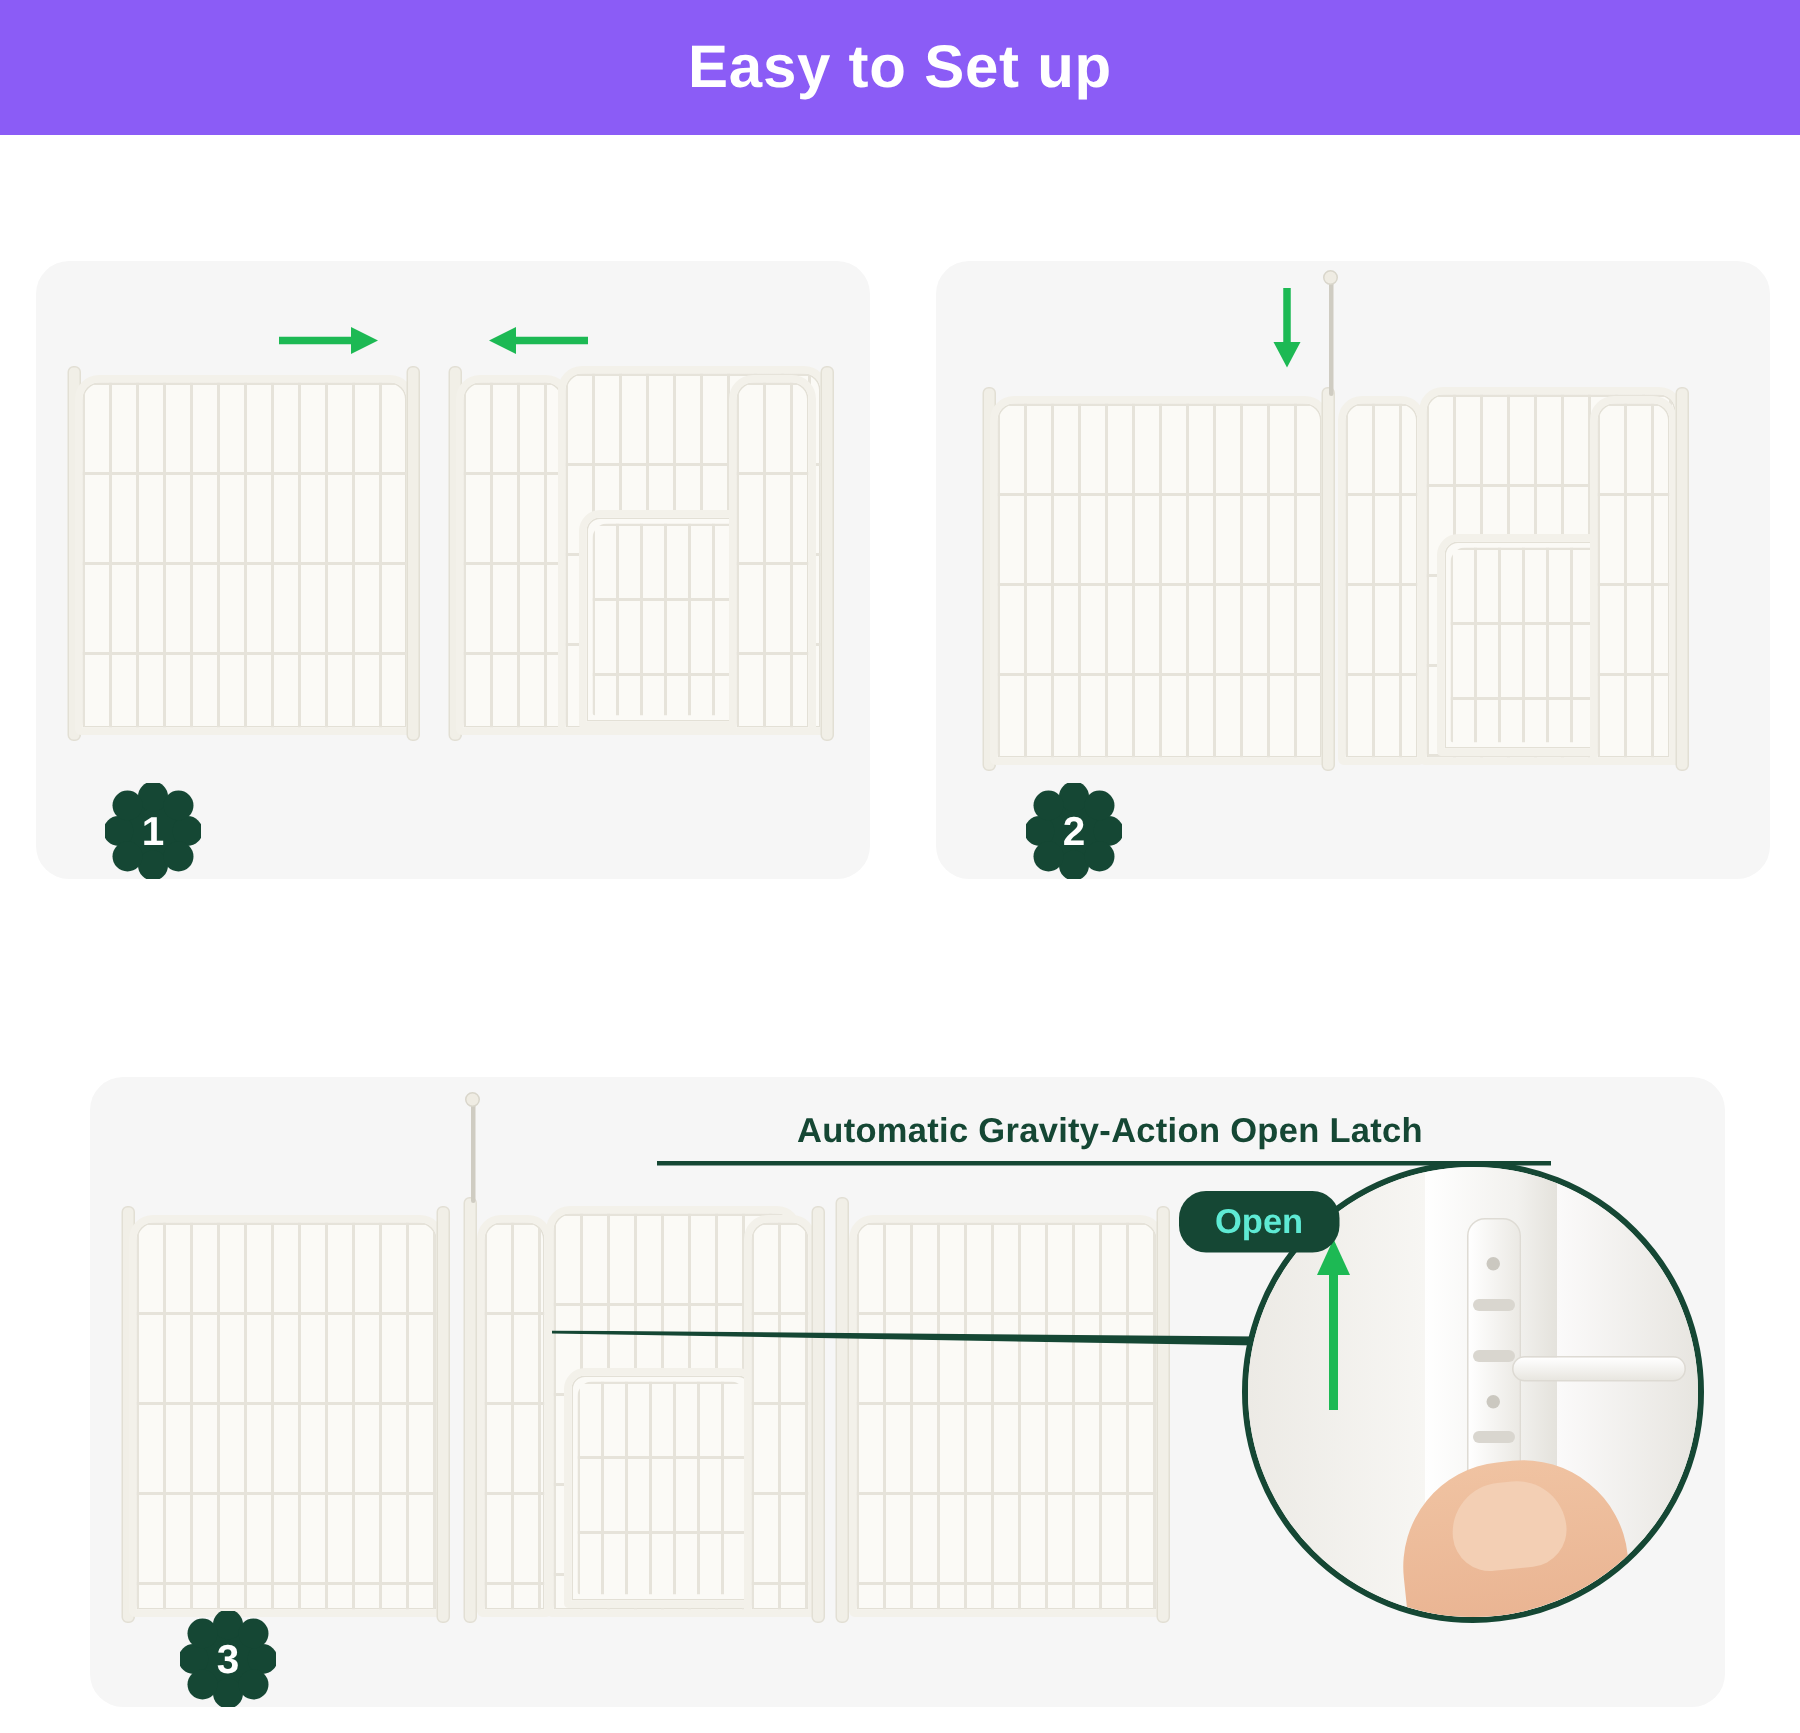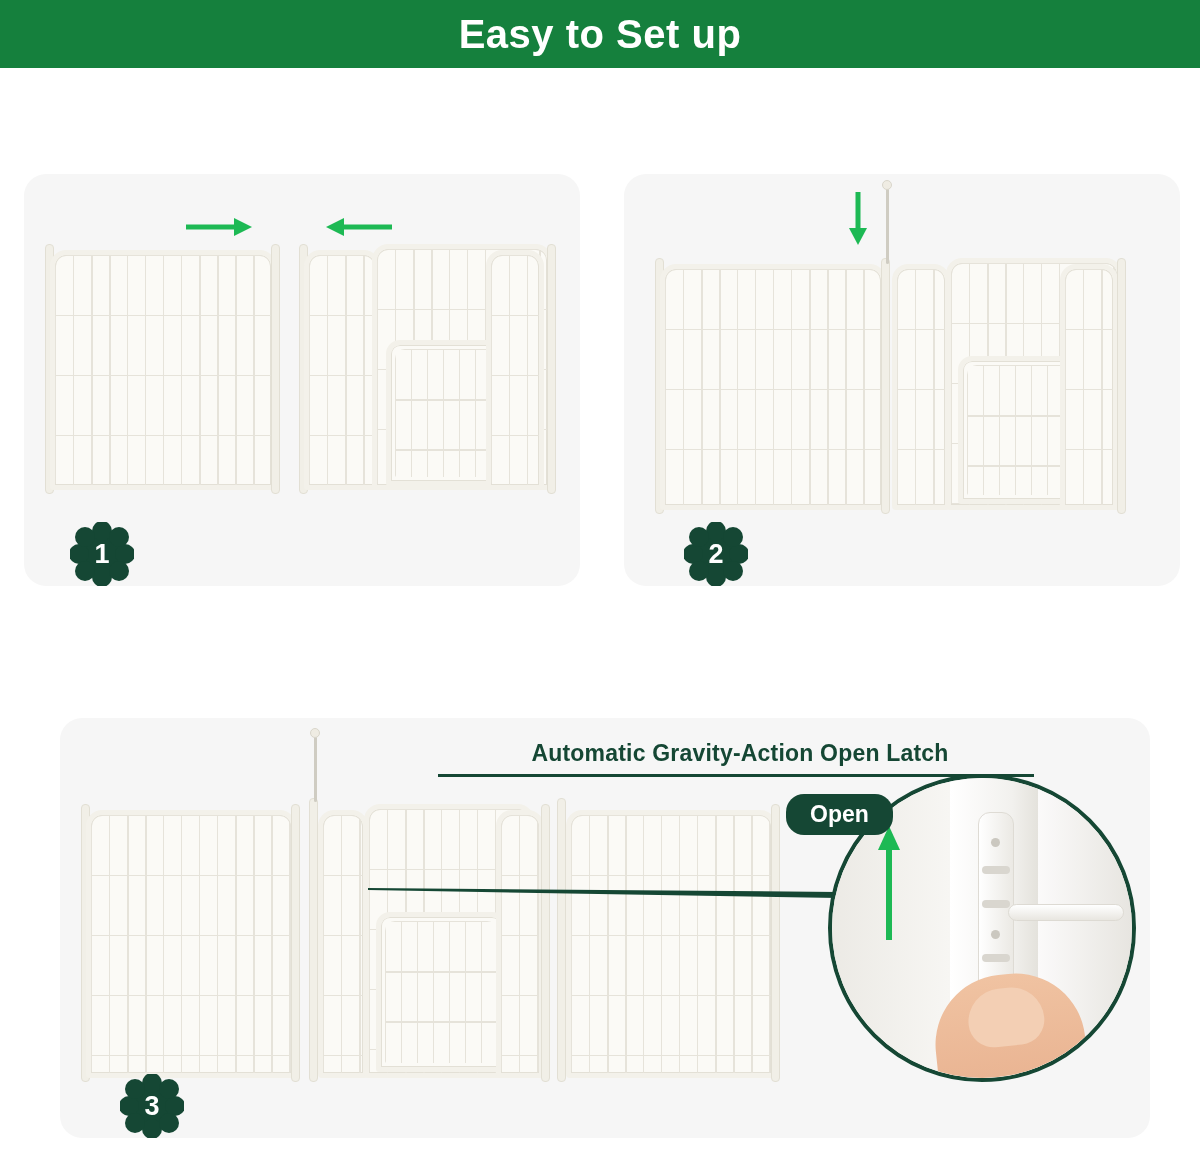--- a/index.html
+++ b/index.html
@@ -13,22 +13,22 @@
     font-family: "Liberation Sans", sans-serif;
     position: relative;
     overflow: hidden;
   }
 
   
   .banner {
     position: absolute;
     left: 0; top: 0;
     width: 1200px;
-    height: 68px;
-    background: #15803d;
+    height: 90px;
+    background: #8b5cf6;
     display: flex;
     align-items: center;
     justify-content: center;
   }
   .banner-title {
     color: #ffffff;
     font-size: 40px;
     font-weight: bold;
     letter-spacing: 0.5px;
   }
@@ -232,21 +232,21 @@
     top: 46px;
   }
 
   
   .pill {
     position: absolute;
     left: 786px;
     top: 794px;
     padding: 7px 24px;
     background: #154734;
-    color: #ffffff;
+    color: #5eead4;
     font-size: 23px;
     font-weight: bold;
     border-radius: 18px;
   }
 
   
   .pointer-line {
     position: absolute;
     left: 368px;
     top: 886px;

